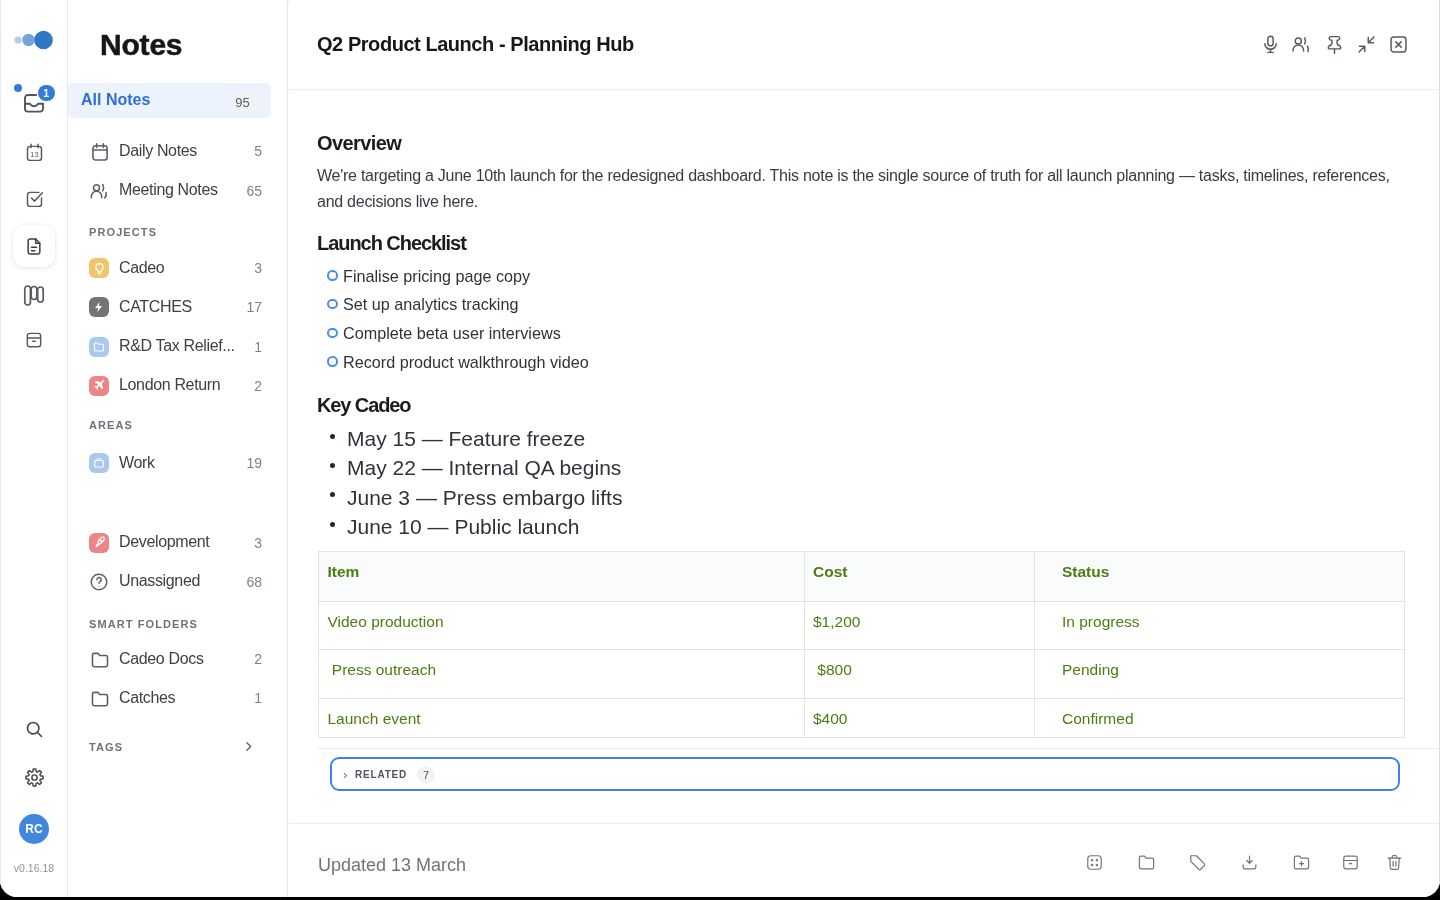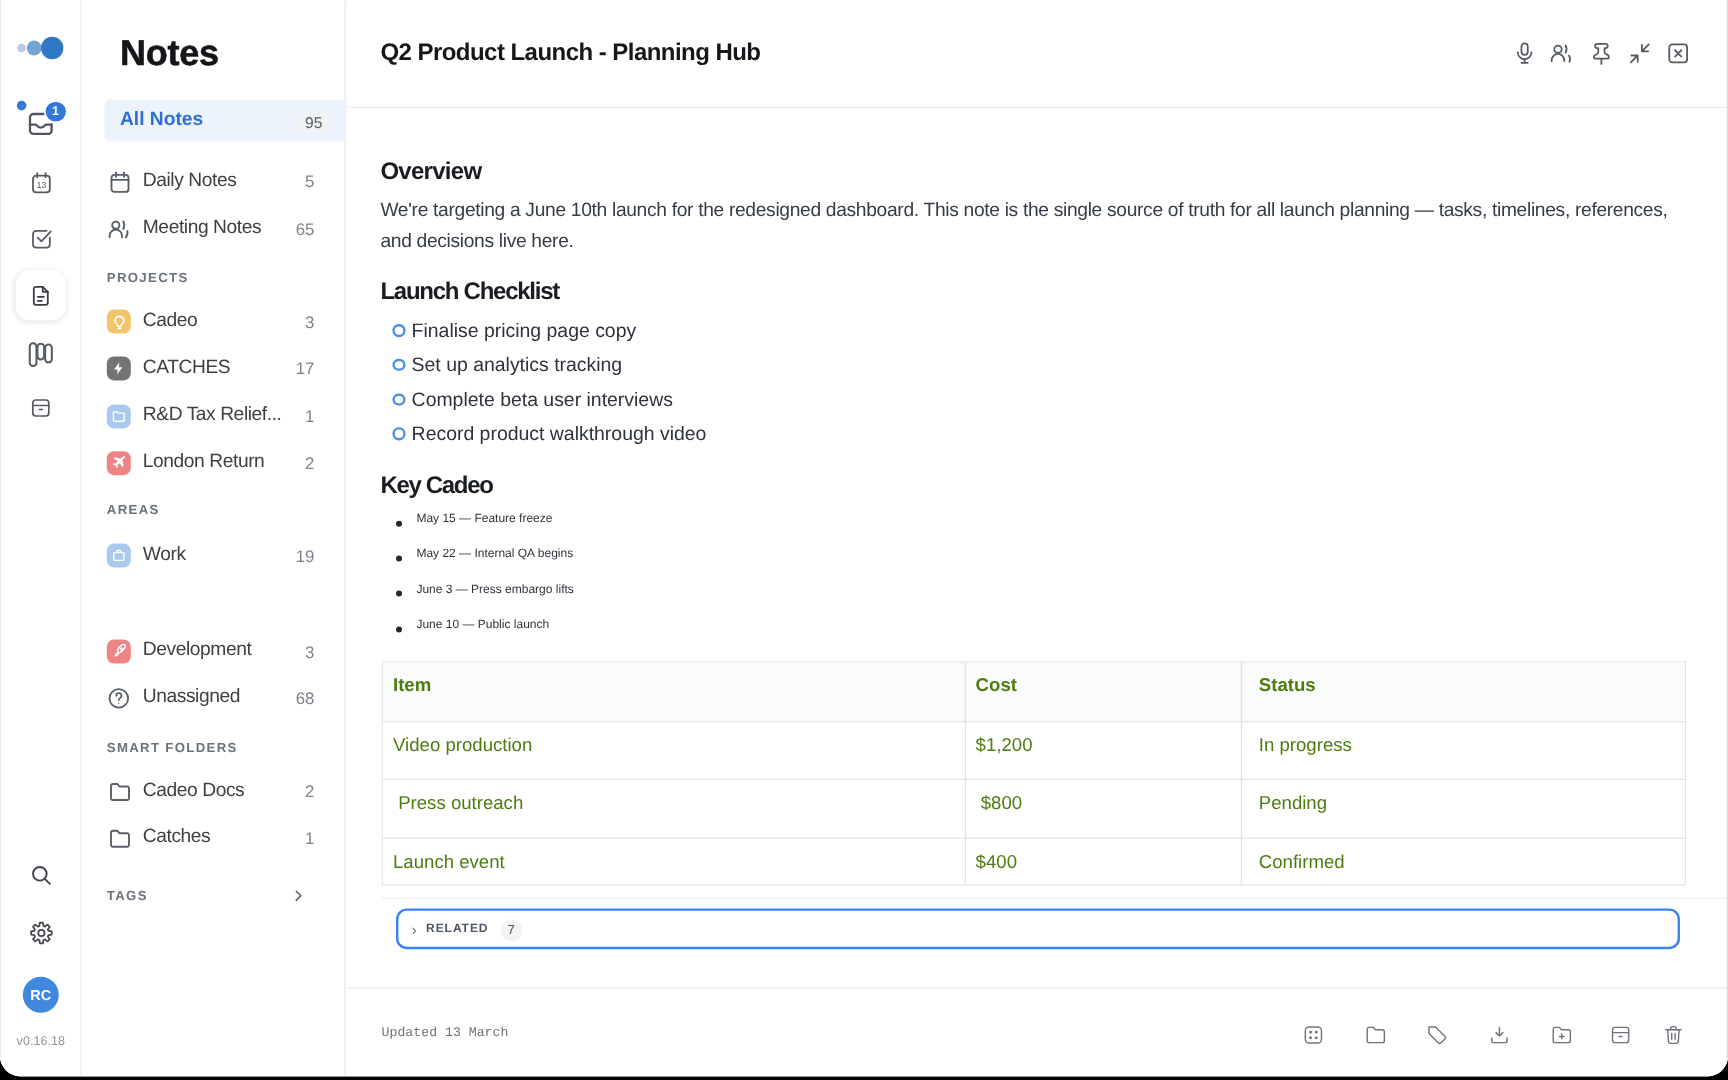--- a/index.html
+++ b/index.html
@@ -10,56 +10,56 @@
 
 .rail { position:absolute; left:0; top:0; width:68px; height:897px; border-right:1px solid #e9e9eb; background:#fff; }
 .railcard { position:absolute; left:13px; top:225px; width:42px; height:42px; background:#fff; border-radius:12px; box-shadow:0 1px 5px rgba(0,0,0,0.12); }
 .avatar { position:absolute; left:19px; top:814px; width:30px; height:30px; border-radius:50%; background:#4087dd; color:#fff; font-size:12px; font-weight:700; text-align:center; line-height:30px; letter-spacing:0.2px; }
 .version { position:absolute; left:0; top:862px; width:68px; text-align:center; font-size:10.5px; color:#8f949c; }
 .badge1 { position:absolute; left:38px; top:84.5px; width:16.5px; height:16.5px; border-radius:50%; background:#3478d8; color:#fff; font-size:10.5px; font-weight:700; text-align:center; line-height:16.5px; }
 .bluedot { position:absolute; left:13.5px; top:84px; width:8px; height:8px; border-radius:50%; background:#3478d8; }
 
 .sidebar { position:absolute; left:68px; top:0; width:220px; height:897px; border-right:1px solid #e9e9eb; background:#fff; }
 .sbtitle { position:absolute; left:32px; top:27.5px; font-size:30px; font-weight:700; color:#141619; letter-spacing:-0.2px; -webkit-text-stroke:0.5px #141619; }
-.allnotes { position:absolute; left:19px; top:83px; width:203px; height:35px; border-radius:5px; background:#edf3fc; }
+.allnotes { position:absolute; left:0; top:83px; width:203px; height:35px; border-radius:5px; background:#edf3fc; }
 .allnotes .lbl { position:absolute; left:13px; top:8px; font-size:16px; font-weight:700; color:#2e6fd3; }
 .allnotes .pill { position:absolute; right:15px; top:10px; width:27px; height:19px; border-radius:10px; background:#f1f2f4; color:#596068; font-size:13px; text-align:center; line-height:19px; }
 .row { position:absolute; left:0; width:220px; height:28px; }
 .row .ic { position:absolute; left:21px; top:4px; width:20px; height:20px; }
 .row .txt { position:absolute; left:51px; top:4.5px; font-size:16px; letter-spacing:-0.35px; color:#404040; }
 .row .cnt { position:absolute; right:26px; top:6px; font-size:14px; color:#7d838d; }
 .sec { position:absolute; left:21px; font-size:11px; font-weight:700; color:#6b727b; letter-spacing:1.1px; }
 .cicon { width:20px; height:20px; border-radius:6px; display:flex; align-items:center; justify-content:center; }
 
 .main { position:absolute; left:289px; top:0; width:1151px; height:897px; background:#fff; }
 .hdr { position:absolute; left:0; top:0; width:1151px; height:90px; border-bottom:1px solid #ededef; }
 .hdr .title { position:absolute; left:28px; top:32.5px; font-size:20px; letter-spacing:-0.45px; font-weight:700; color:#15171b; }
 .hicons svg { position:absolute; top:33.5px; }
 .ficons svg { position:absolute; top:853px; }
 .h2x { position:absolute; font-size:20px; letter-spacing:-0.4px; font-weight:700; color:#191c21; }
 .para { position:absolute; left:28px; top:162.5px; width:1130px; font-size:16px; letter-spacing:-0.26px; line-height:26px; color:#363c45; }
 .clitem { position:absolute; left:39px; font-size:16.2px; color:#2e333b; }
 .clcirc { position:absolute; left:38.2px; width:10.6px; height:10.6px; border:2px solid #4b90e5; border-radius:50%; }
 .bullet { position:absolute; left:40.5px; width:5px; height:5px; background:#23272e; border-radius:50%; }
-.bitem { position:absolute; left:58px; font-size:10px; color:#2e333b; }
+.bitem { position:absolute; left:58px; font-size:21px; color:#2e333b; }
 
 .tbl { position:absolute; left:28.5px; top:551px; width:1087px; height:186.5px; overflow:hidden; border-bottom:1px solid #e2e3e5; }
 .tbl table { border-collapse:collapse; width:1087px; table-layout:fixed; }
 .tbl th, .tbl td { border:1px solid #e2e3e5; font-size:15.5px; color:#4d7c0f; text-align:left; font-weight:400; padding:0; vertical-align:top; }
 .tbl th { background:#fafbfb; font-weight:700; }
 .tbl .c1 { width:486.5px; padding-left:9px; padding-top:11px; }
 .tbl .c2 { width:230px; padding-left:8px; padding-top:11px; }
-.tbl .c3 { width:370px; padding-left:14px; padding-top:11px; }
+.tbl .c3 { width:370px; padding-left:27px; padding-top:11px; }
 .divider748 { position:absolute; left:28.5px; top:748px; width:1122.5px; height:1px; background:#ededef; }
 .related { position:absolute; left:41px; top:757px; width:1070px; height:34px; border:2px solid #3b82f6; border-radius:9px; }
 .related .chev { position:absolute; left:11px; top:8px; color:#6b7280; font-size:13px; }
 .related .lbl { position:absolute; left:23px; top:10px; font-size:10px; font-weight:700; letter-spacing:0.8px; color:#4b5563; }
 .related .pill { position:absolute; left:85px; top:7px; width:18px; height:18px; border-radius:50%; background:#f2f3f5; color:#4b5563; font-size:11px; text-align:center; line-height:18px; }
 .fdivider { position:absolute; left:0; top:823px; width:1151px; height:1px; background:#ededef; }
-.updated { position:absolute; left:29px; top:855px; font-size:11px; color:#6e747e;font-family:Liberation Mono, monospace; }
+.updated { position:absolute; left:29px; top:855px; font-size:18px; color:#6e747e; }
 
 svg { display:block; }
 </style>
 </head>
 <body>
 <div class="window">
 <div class="topline"></div>
 <div style="position:absolute;right:0;top:0;width:1.5px;height:897px;background:#dcdcdf;z-index:50"></div>
 <div style="position:absolute;left:0;top:0;width:1px;height:897px;background:#ebebee;z-index:50"></div>
 

